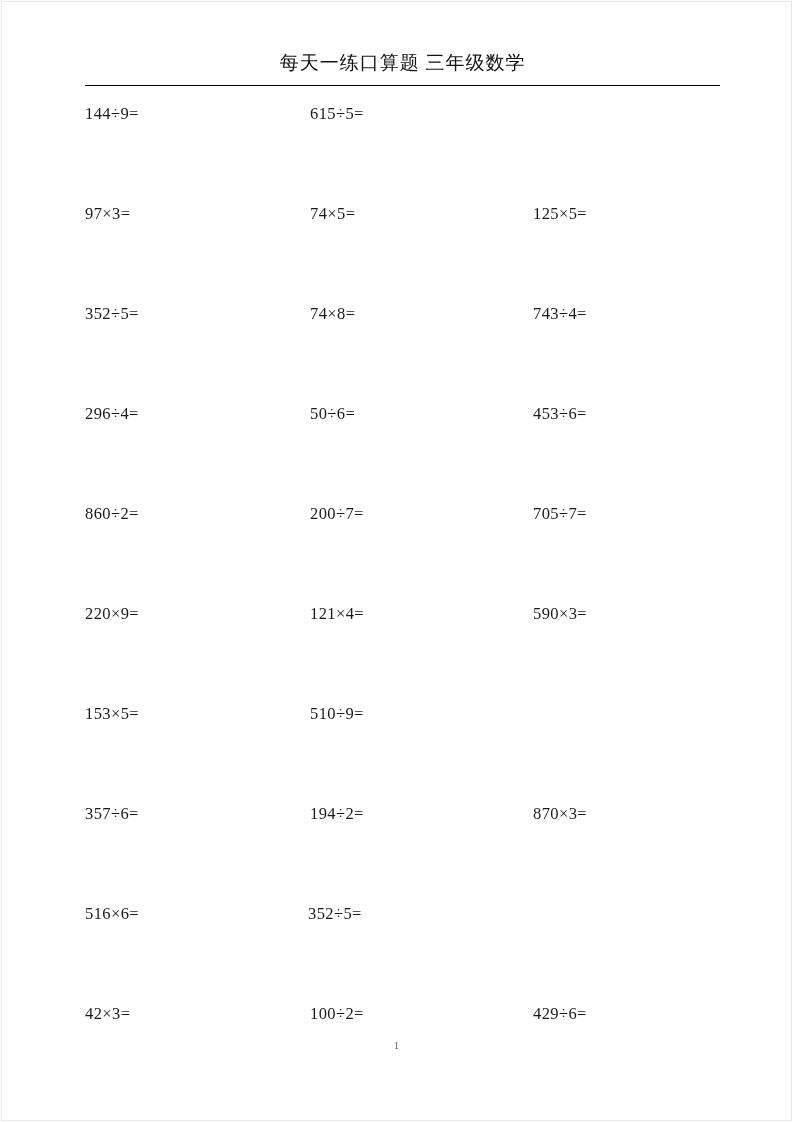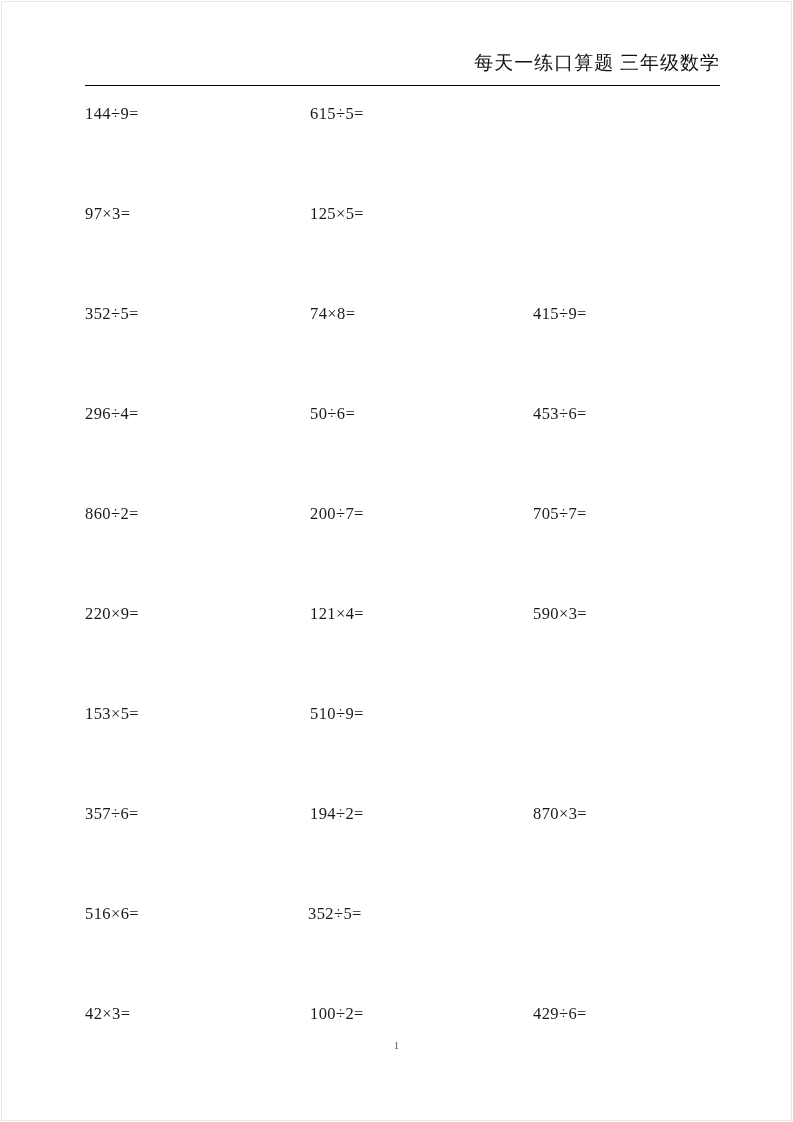--- a/index.html
+++ b/index.html
@@ -32,21 +32,21 @@
     height: 1120px;
     border: 1px solid #e8e8e8;
     box-sizing: border-box;
     pointer-events: none;
   }
   .doc-title {
     position: absolute;
     left: 85px;
     top: 50px;
     width: 635px;
-    text-align: right;
+    text-align: center;
     font-size: 19px;
     line-height: 26px;
     letter-spacing: 1px;
     color: #111111;
     font-family: "Liberation Serif", "DejaVu Serif", serif;
     white-space: nowrap;
   }
   .title-rule {
     position: absolute;
     left: 85px;
@@ -101,27 +101,28 @@
 
   <div class="problem-grid">
 
     <div class="problem-row">
       <div class="problem-cell col-1">144÷9=</div>
       <div class="problem-cell col-2">615÷5=</div>
     </div>
 
     <div class="problem-row">
       <div class="problem-cell col-1">97×3=</div>
+      <div class="problem-cell col-2">74×5=</div>
       <div class="problem-cell col-3">125×5=</div>
     </div>
 
     <div class="problem-row">
       <div class="problem-cell col-1">352÷5=</div>
       <div class="problem-cell col-2">74×8=</div>
-      <div class="problem-cell col-3">415÷9=</div>
+      <div class="problem-cell col-3">743÷4=</div>
     </div>
 
     <div class="problem-row">
       <div class="problem-cell col-1">296÷4=</div>
       <div class="problem-cell col-2">50÷6=</div>
       <div class="problem-cell col-3">453÷6=</div>
     </div>
 
     <div class="problem-row">
       <div class="problem-cell col-1">860÷2=</div>

